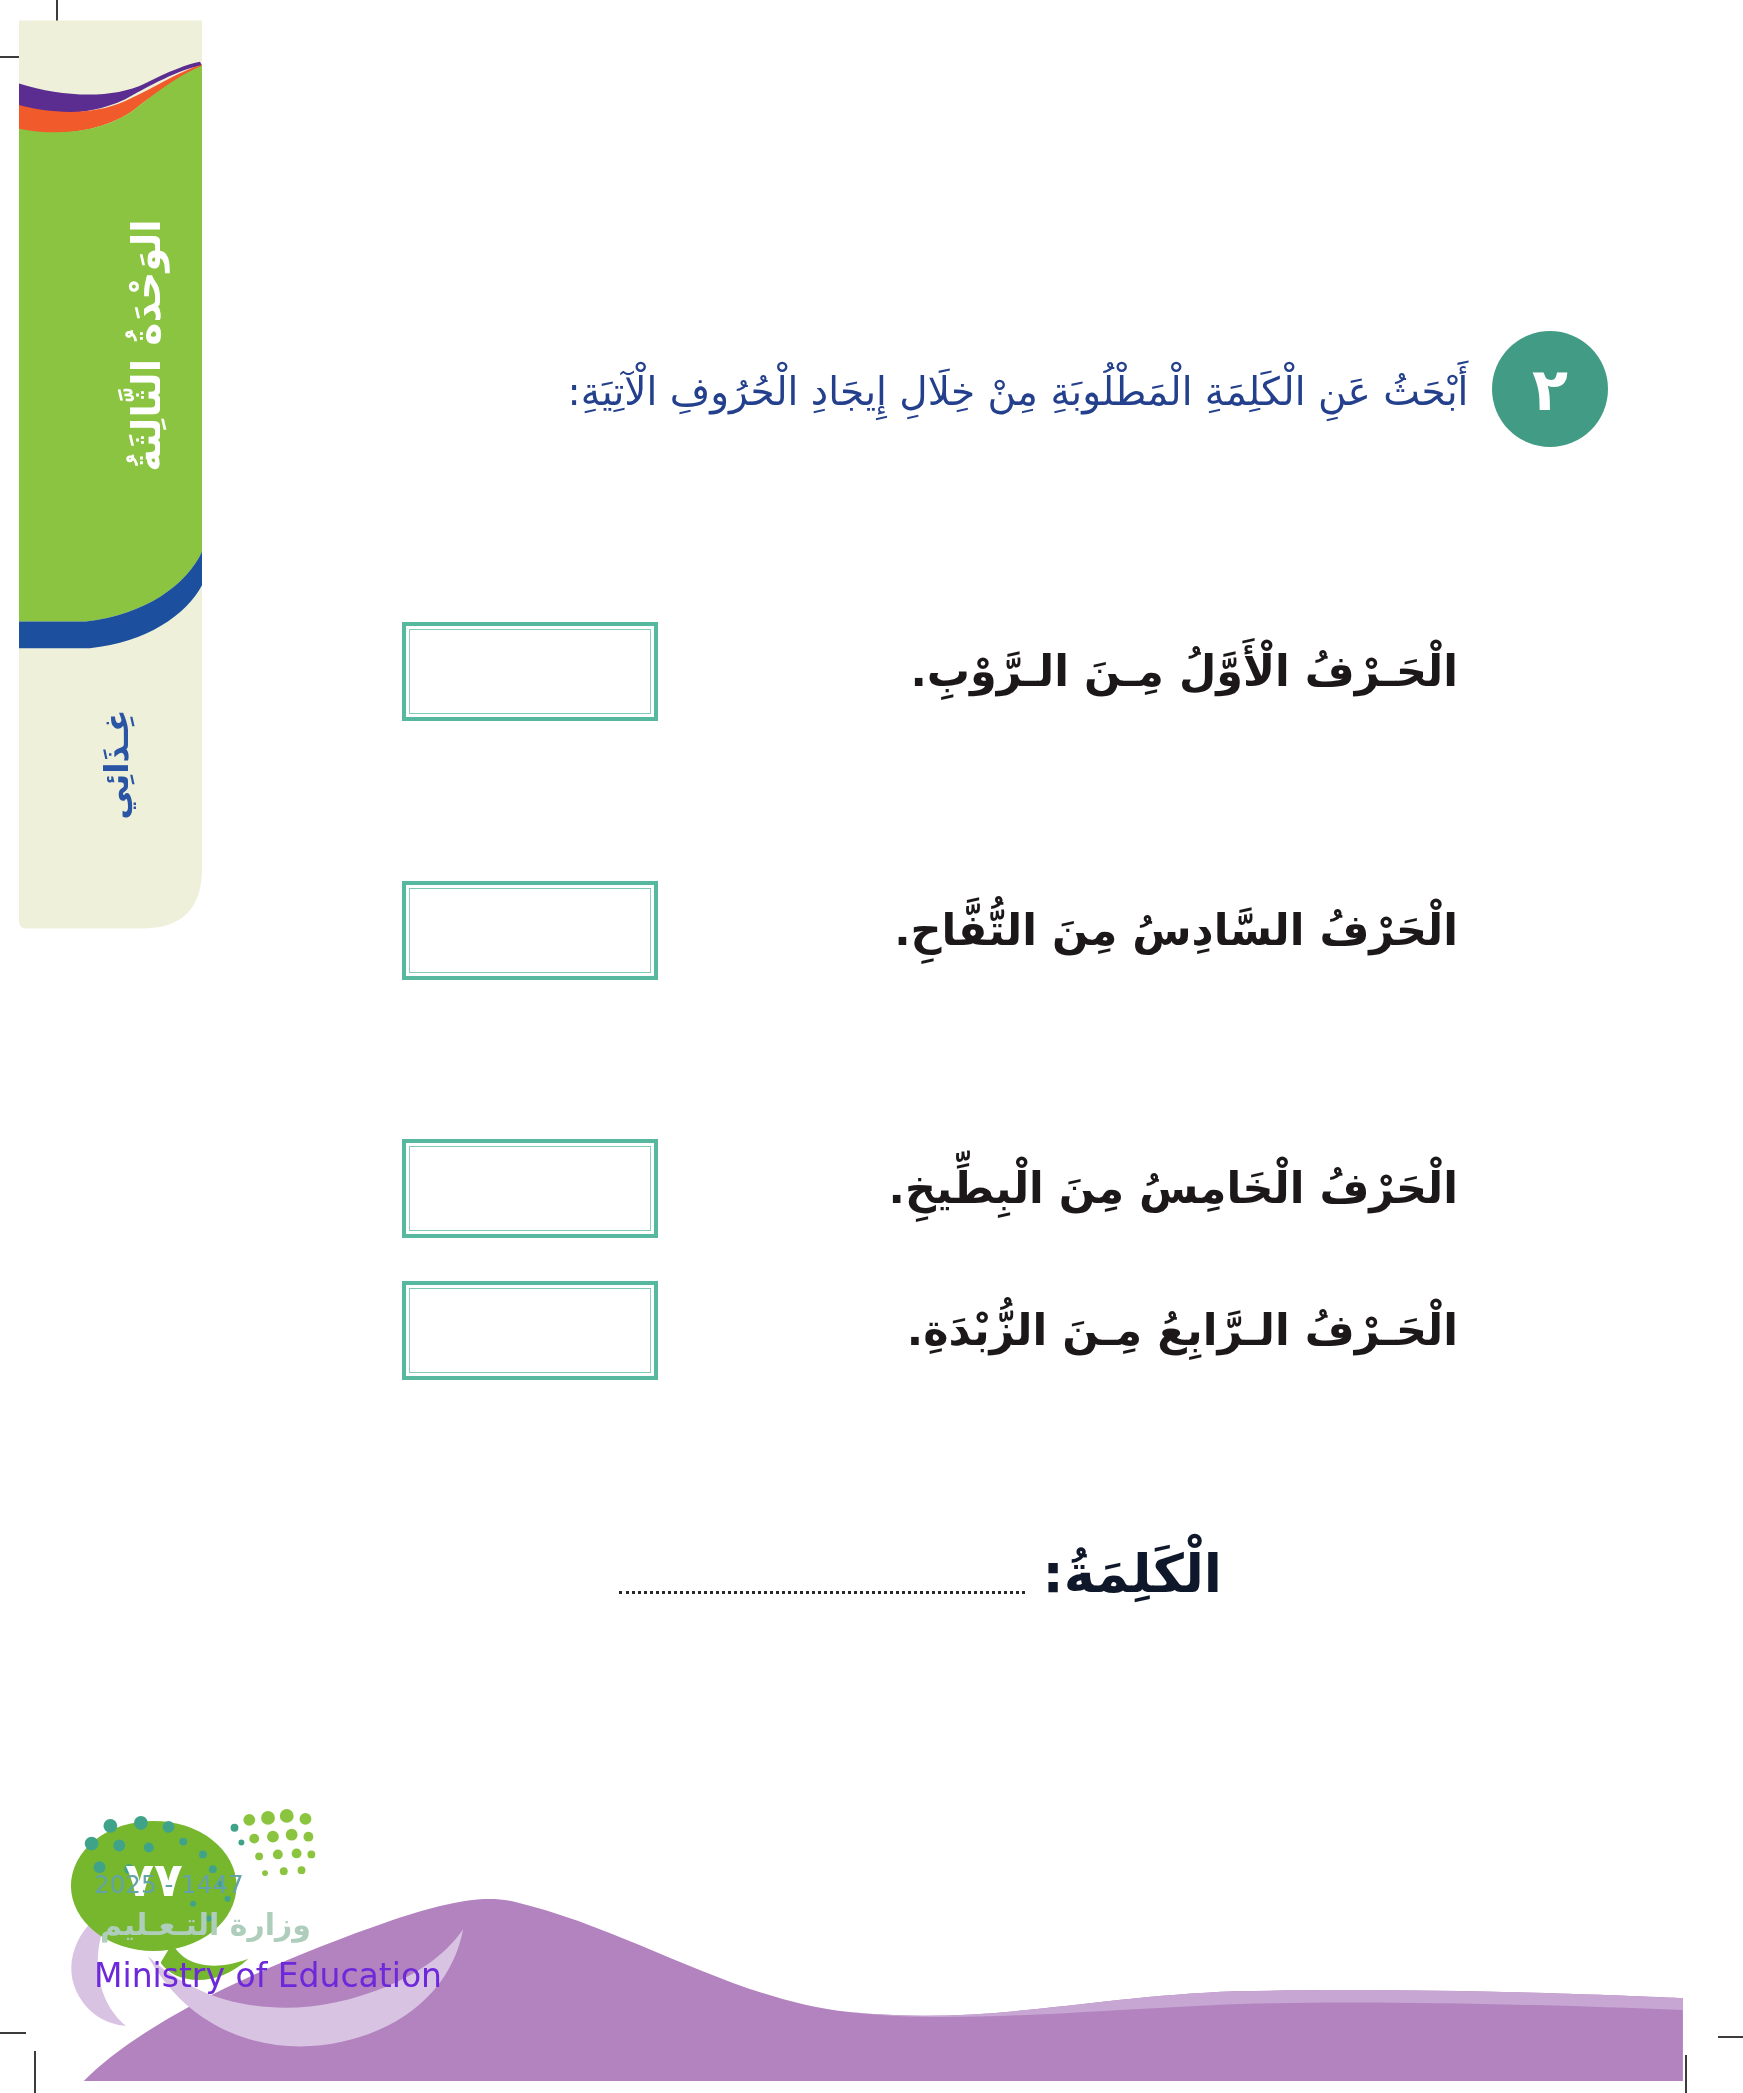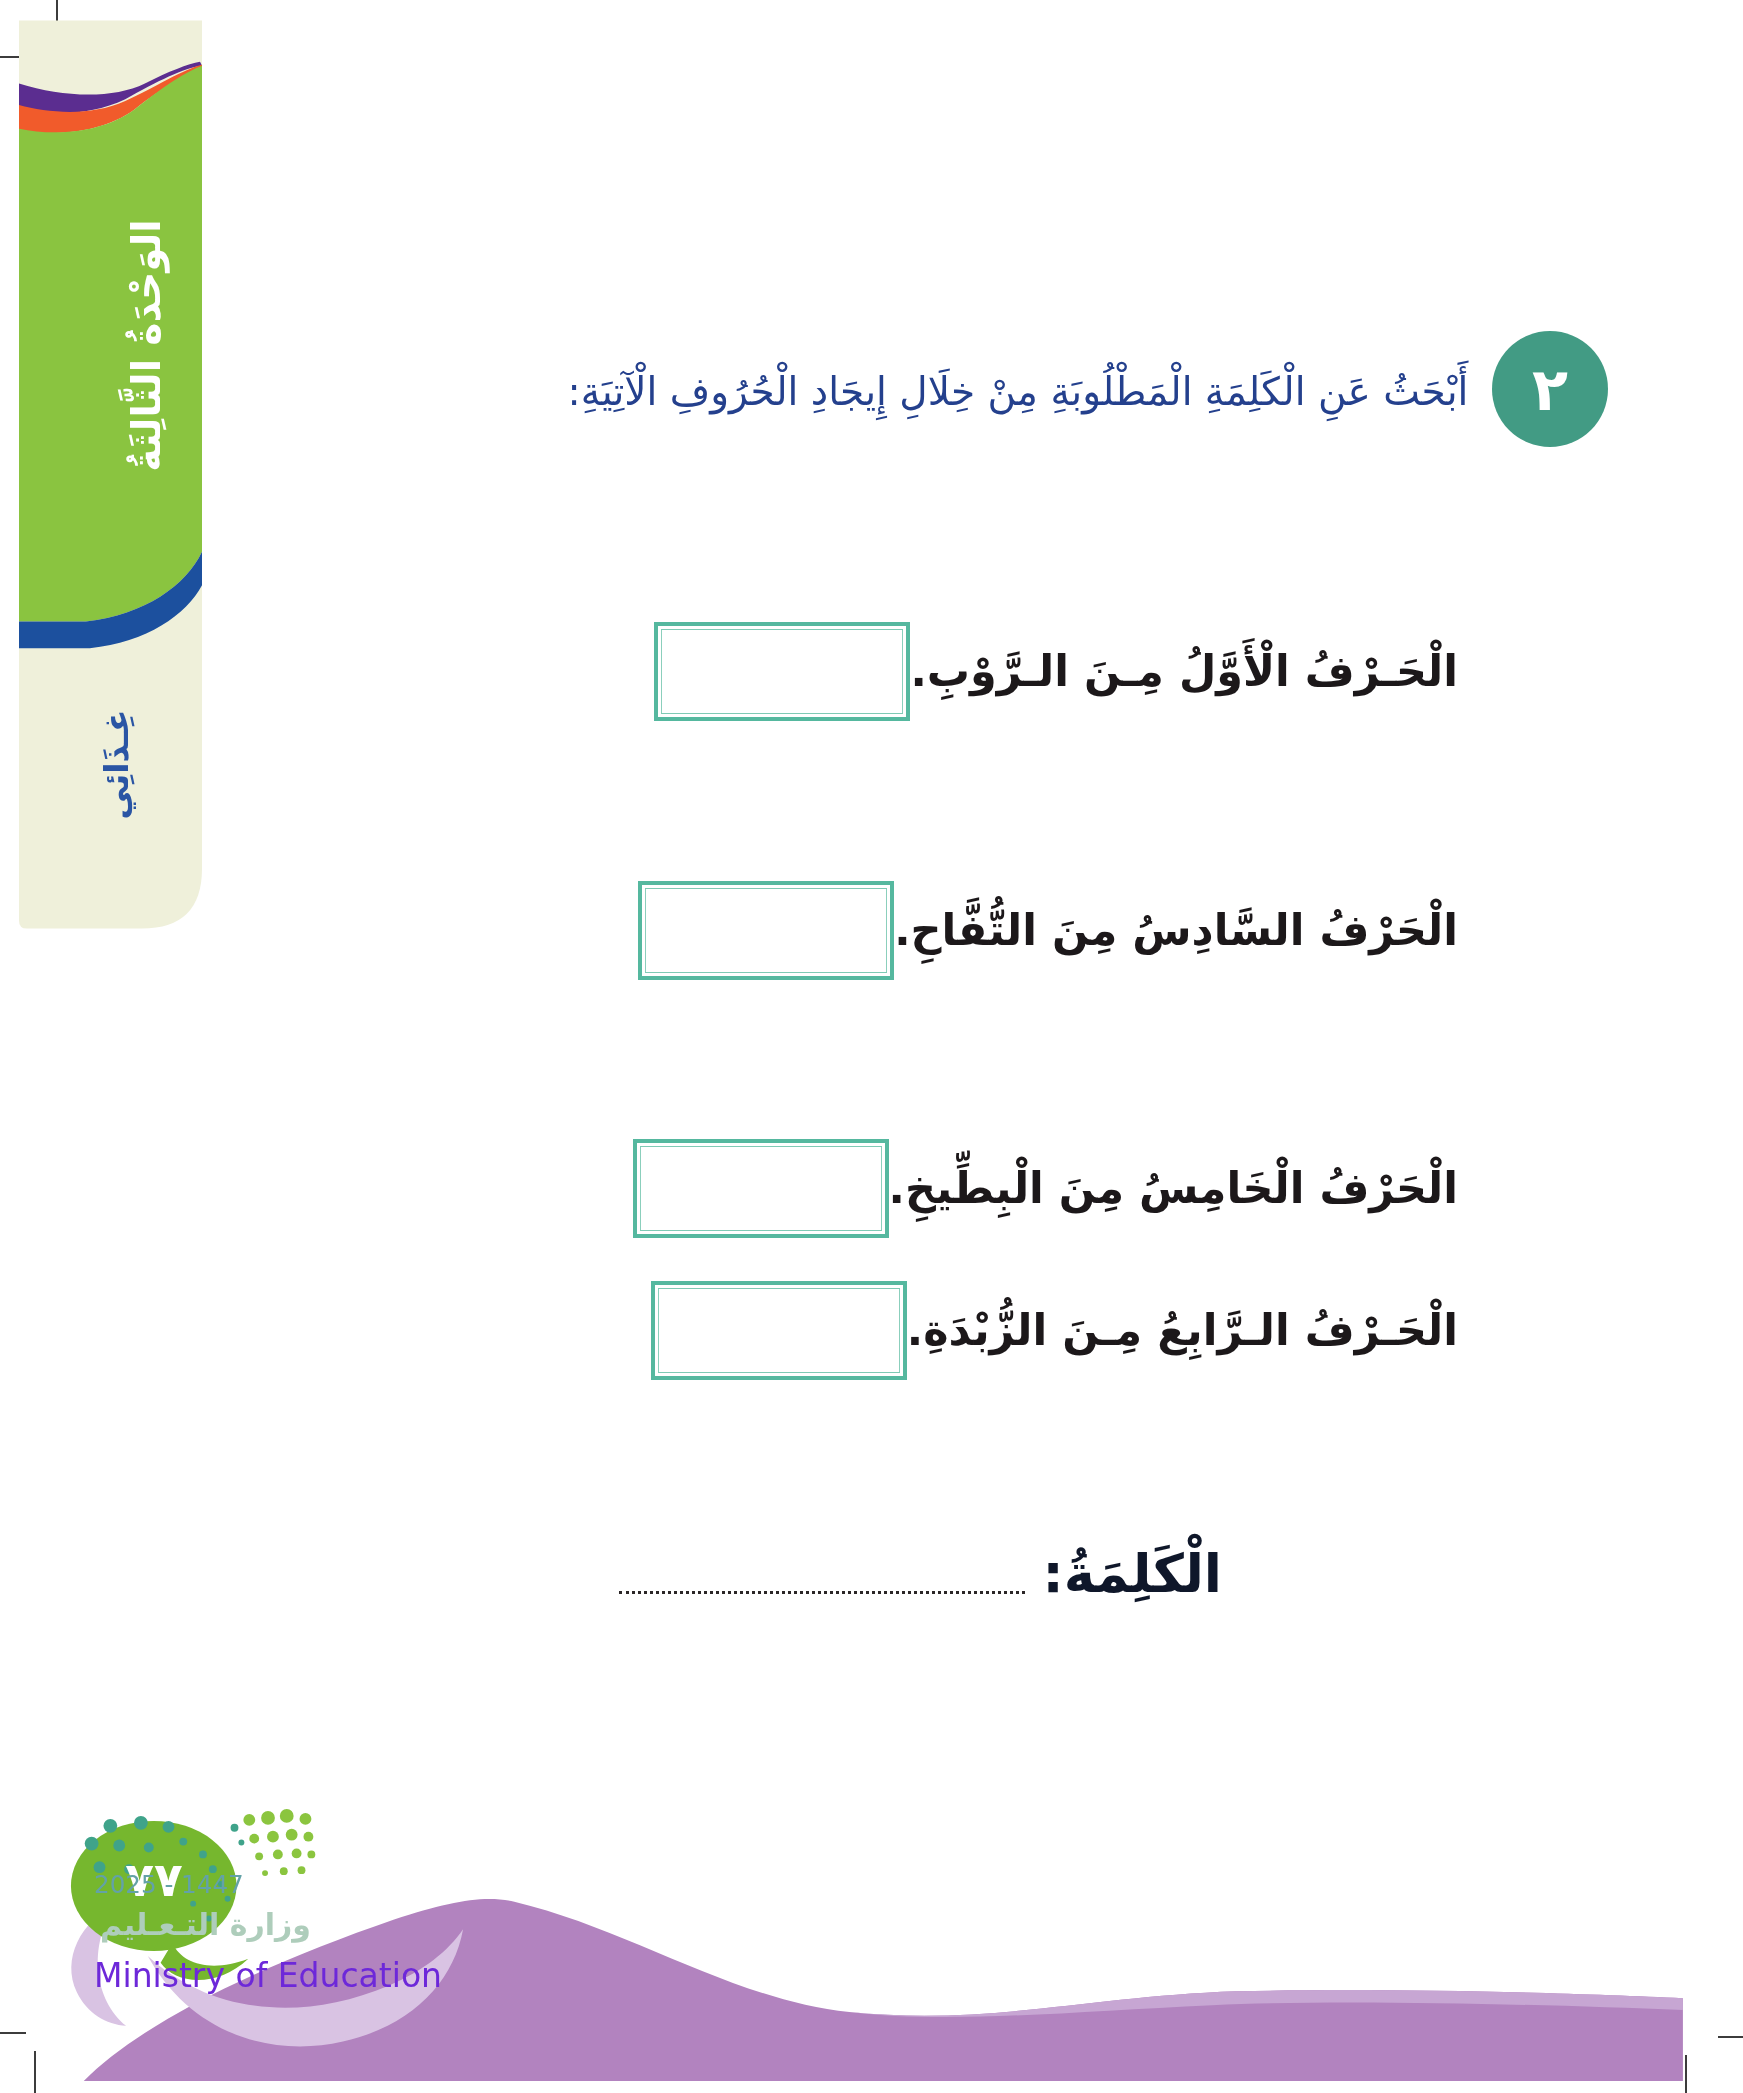--- a/index.html
+++ b/index.html
@@ -25,21 +25,21 @@
       direction:rtl;white-space:nowrap;}
 
   
   .title-row{position:absolute;top:331px;right:136px;display:flex;align-items:center;gap:23.6px;direction:rtl;}
   .num-badge{width:116px;height:116px;border-radius:50%;background:#429b84;color:#ffffff;
       font-size:59px;font-weight:700;display:flex;align-items:center;justify-content:center;flex:0 0 auto;}
   .title-text{font-size:39px;font-weight:400;color:#24408d;white-space:nowrap;padding-top:5.9px;}
 
   
   .row{position:absolute;left:402px;right:286px;height:110px;display:flex;
-      align-items:center;justify-content:flex-end;}
+      align-items:center;justify-content:space-between;}
   .answer-box{width:256px;height:99px;background:#ffffff;border:4.9px solid #55b89f;
       box-sizing:border-box;box-shadow:inset 0 0 0 3px #ffffff,inset 0 0 0 3.9px #7fcab5;}
   .prompt{font-size:43px;font-weight:700;color:#1c181a;direction:rtl;white-space:nowrap;}
 
   
   .word-row{position:absolute;top:1543px;right:522px;display:flex;align-items:flex-end;gap:17.7px;direction:rtl;}
   .word-label{font-size:53px;font-weight:700;color:#0f172a;}
   .word-dots{width:406px;height:47px;border-bottom:3.9px dotted #2b2627;margin-bottom:9.9px;}
 
   

